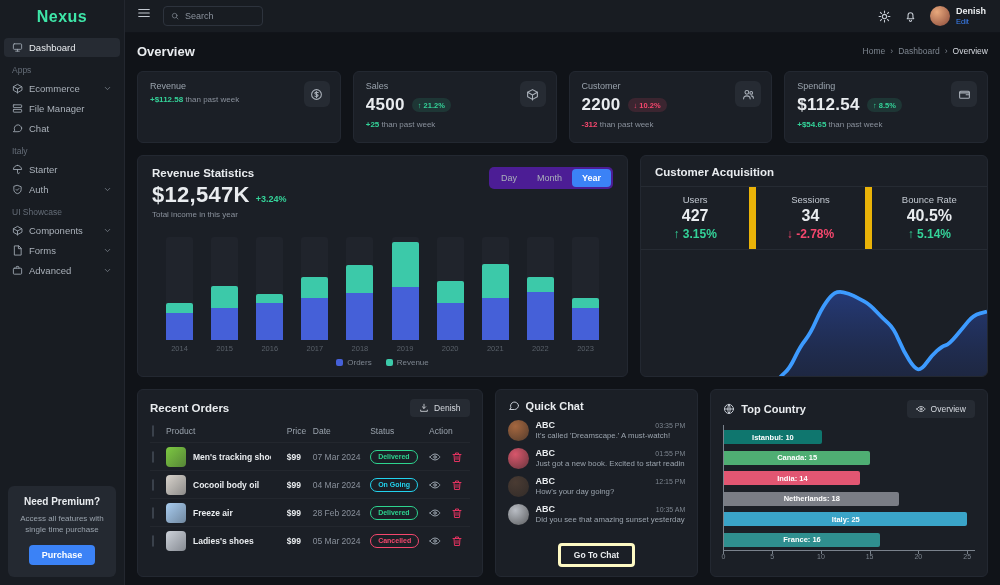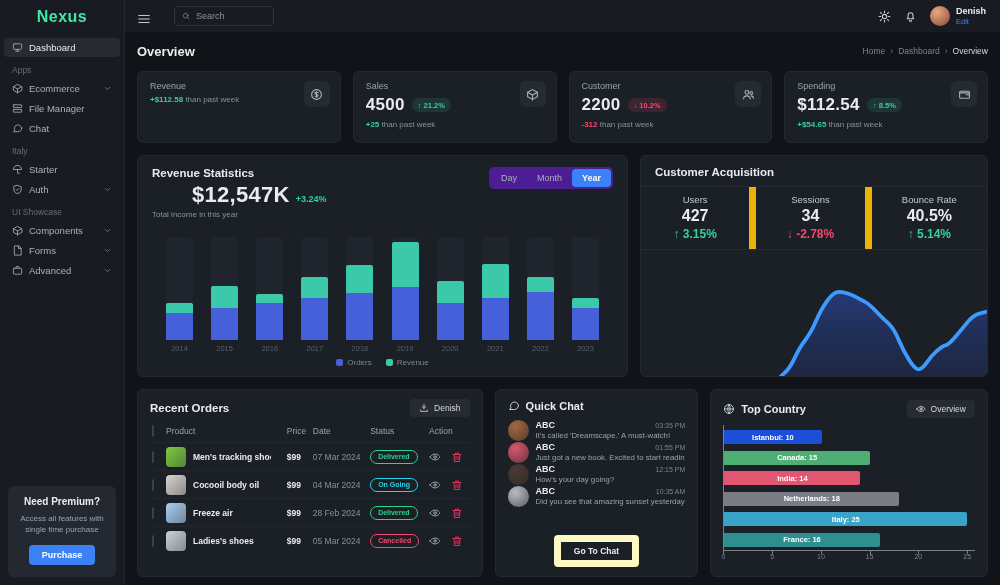--- a/index.html
+++ b/index.html
@@ -20,21 +20,21 @@
   .nav-item .lbl { flex:1; white-space:nowrap; overflow:hidden; }
   .nav-item .chev { width:9px; height:9px; color:#7d858f; }
   .premium { position:absolute; left:8px; right:8px; bottom:8px; background:#242931; border-radius:6px; padding:10px 8px 12px; text-align:center; }
   .premium .p-title { font-size:10px; font-weight:bold; color:#e9ecef; margin-bottom:6px; }
   .premium .p-text { font-size:8px; color:#9aa3ad; line-height:1.4; margin-bottom:9px; }
   .premium .p-btn { display:inline-block; background:#3b82f6; color:#fff; font-size:9px; font-weight:bold; padding:5px 13px; border-radius:4px; cursor:pointer; }
 
   
   .main { flex:1; display:flex; flex-direction:column; min-width:0; }
   .topbar { height:33px; background:#181c22; display:flex; align-items:center; justify-content:space-between; padding:0 14px 0 12px; border-bottom:1px solid #11141a; }
-  .tb-left { display:flex; align-items:flex-end; gap:23px; }
+  .tb-left { display:flex; align-items:flex-start; gap:12px; }
   .hamburger { width:14px; height:14px; color:#c3c9d1; cursor:pointer; }
   .searchbox { display:flex; align-items:center; gap:6px; width:100px; height:20px; border:1px solid #2d333d; border-radius:4px; padding:0 7px; color:#8a919c; }
   .searchbox .ic { width:10px; height:10px; }
   .searchbox input { background:transparent; border:none; outline:none; color:#c3c9d1; font-size:9px; width:70px; font-family:inherit; }
   .searchbox input::placeholder { color:#8a919c; }
   .tb-right { display:flex; align-items:center; gap:13px; }
   .tb-icon { width:13px; height:13px; color:#c3c9d1; cursor:pointer; }
   .userchip { display:flex; align-items:center; gap:6px; cursor:pointer; }
   .avatar { width:20px; height:20px; border-radius:50%; background:radial-gradient(circle at 35% 30%,#e8a87c,#8a4a3a); }
   .user-name { font-size:9px; font-weight:bold; color:#e9ecef; line-height:1.2; }
@@ -63,21 +63,21 @@
   .sc-icon svg { width:13px; height:13px; }
 
   
   .mid-row { display:grid; grid-template-columns:491fr 348fr; gap:12px; margin-bottom:12px; height:222px; }
   .panel { background:#1b1f26; border:1px solid #232831; border-radius:6px; min-width:0; }
 
   .rev-panel { padding:11px 14px 8px; display:flex; flex-direction:column; }
   .rev-head { display:flex; justify-content:space-between; align-items:flex-start; }
   .rev-title { font-size:11.5px; font-weight:bold; margin-bottom:3px; }
   .rev-valrow { display:flex; align-items:baseline; gap:6px; }
-  .rev-value { font-size:22px; font-weight:bold; letter-spacing:.3px;margin-left:40px; }
+  .rev-value { font-size:22px; font-weight:bold; letter-spacing:.3px; }
   .rev-delta { font-size:9px; font-weight:bold; color:#34d399; }
   .rev-sub { font-size:8px; color:#8a919c; margin-top:2px; }
   .seg { display:flex; background:#4c1d95; border-radius:5px; padding:2px; }
   .seg-btn { font-size:9px; color:#aab1ba; padding:4px 10px; border-radius:4px; cursor:pointer; }
   .seg-btn.active { background:#3b82f6; color:#fff; font-weight:bold; }
   .bars-wrap { flex:1; display:flex; justify-content:space-between; align-items:flex-end; padding:10px 14px 0; }
   .bar-group { display:flex; flex-direction:column; align-items:center; width:27px; }
   .bar-track { position:relative; width:100%; height:103px; background:#20242c; border-radius:3px 3px 0 0; overflow:hidden; }
   .bar-orders { position:absolute; bottom:0; left:0; right:0; background:#4560d8; }
   .bar-revenue { position:absolute; left:0; right:0; background:#3cc9a9; border-radius:2px 2px 0 0; }
@@ -120,30 +120,30 @@
   .pill.cyan { color:#22d3ee; border-color:#22d3ee; }
   .pill.red { color:#f5476d; border-color:#f5476d; }
   .act-cell { white-space:nowrap; }
   .act-ic { width:12px; height:12px; display:inline-flex; vertical-align:middle; cursor:pointer; }
   .act-ic.eye { color:#9aa3ad; margin-right:8px; }
   .act-ic.trash { color:#e1325f; }
 
   .chat-panel { padding:10px 12px 9px; display:flex; flex-direction:column; }
   .chat-head { display:flex; align-items:center; gap:6px; font-size:11px; font-weight:bold; margin-bottom:8px; }
   .chat-head .ic { width:12px; height:12px; color:#c3c9d1; }
-  .chat-list { flex:1; display:flex; flex-direction:column; gap:1px; }
+  .chat-list { flex:1; display:flex; flex-direction:column; gap:7px; }
   .msg { display:flex; gap:7px; }
   .msg-avatar { width:21px; height:21px; border-radius:50%; flex-shrink:0; }
   .msg-body { flex:1; min-width:0; }
   .msg-top { display:flex; justify-content:space-between; align-items:baseline; }
   .msg-name { font-size:9px; font-weight:bold; }
   .msg-time { font-size:7px; color:#7d858f; }
   .msg-text { font-size:7.8px; color:#9aa3ad; margin-top:1px; white-space:nowrap; overflow:hidden; }
   .chat-btn-row { text-align:center; margin-top:7px; }
-  .chat-btn { display:inline-block; border:7px solid #fef9c3; border-radius:4px; padding:4px 13px; font-size:8.5px; font-weight:bold; color:#e9ecef; cursor:pointer; }
+  .chat-btn { display:inline-block; border:3px solid #fef9c3; border-radius:4px; padding:4px 13px; font-size:8.5px; font-weight:bold; color:#e9ecef; cursor:pointer; }
 
   .country-panel { padding:10px 12px; display:flex; flex-direction:column; }
   .cty-head { display:flex; justify-content:space-between; align-items:center; margin-bottom:7px; }
   .cty-title { display:flex; align-items:center; gap:6px; font-size:11px; font-weight:bold; }
   .cty-title .ic { width:12px; height:12px; color:#c3c9d1; }
   .overview-btn { display:flex; align-items:center; gap:5px; background:#262b33; border-radius:4px; padding:4px 9px; font-size:8.5px; color:#d6dae0; cursor:pointer; }
   .overview-btn .ic { width:10px; height:10px; }
   .cty-plot { flex:1; border-left:1.5px solid #7a828c; border-bottom:1.5px solid #7a828c; padding:2px 0 0; display:flex; flex-direction:column; justify-content:space-around; }
   .cty-bar { height:14px; border-radius:0 2px 2px 0; display:flex; align-items:center; justify-content:center; color:#fff; font-size:7.5px; font-weight:bold; white-space:nowrap; overflow:hidden; }
   .cty-axis { position:relative; height:13px; margin-top:2px; }
@@ -724,21 +724,21 @@
             <span class="ic">
                 <svg viewBox="0 0 24 24">
                   <path d="M2 12s4-6 10-6 10 6 10 6-4 6-10 6-10-6-10-6z"></path>
                   <circle cx="12" cy="12" r="2.5"></circle>
                 </svg>
               </span>
             <span>Overview</span>
           </div>
         </div>
         <div class="cty-plot">
-            <div class="cty-bar" style="width:38.8%;background:#1d4ed8">Istanbul: 10</div>
+            <div class="cty-bar" style="width:38.8%;background:#0f766e">Istanbul: 10</div>
             <div class="cty-bar" style="width:58.1%;background:#4fae73">Canada: 15</div>
             <div class="cty-bar" style="width:54.3%;background:#e25672">India: 14</div>
             <div class="cty-bar" style="width:69.8%;background:#7a7d85">Netherlands: 18</div>
             <div class="cty-bar" style="width:96.9%;background:#3aa4c8">Italy: 25</div>
             <div class="cty-bar" style="width:62.0%;background:#2f8f8f">France: 16</div>
           </div>
         <div class="cty-axis">
             <span class="cty-tickmark" style="left:0.0%"></span>
             <span class="cty-tick" style="left:0.0%">0</span>
             <span class="cty-tickmark" style="left:19.4%"></span>

